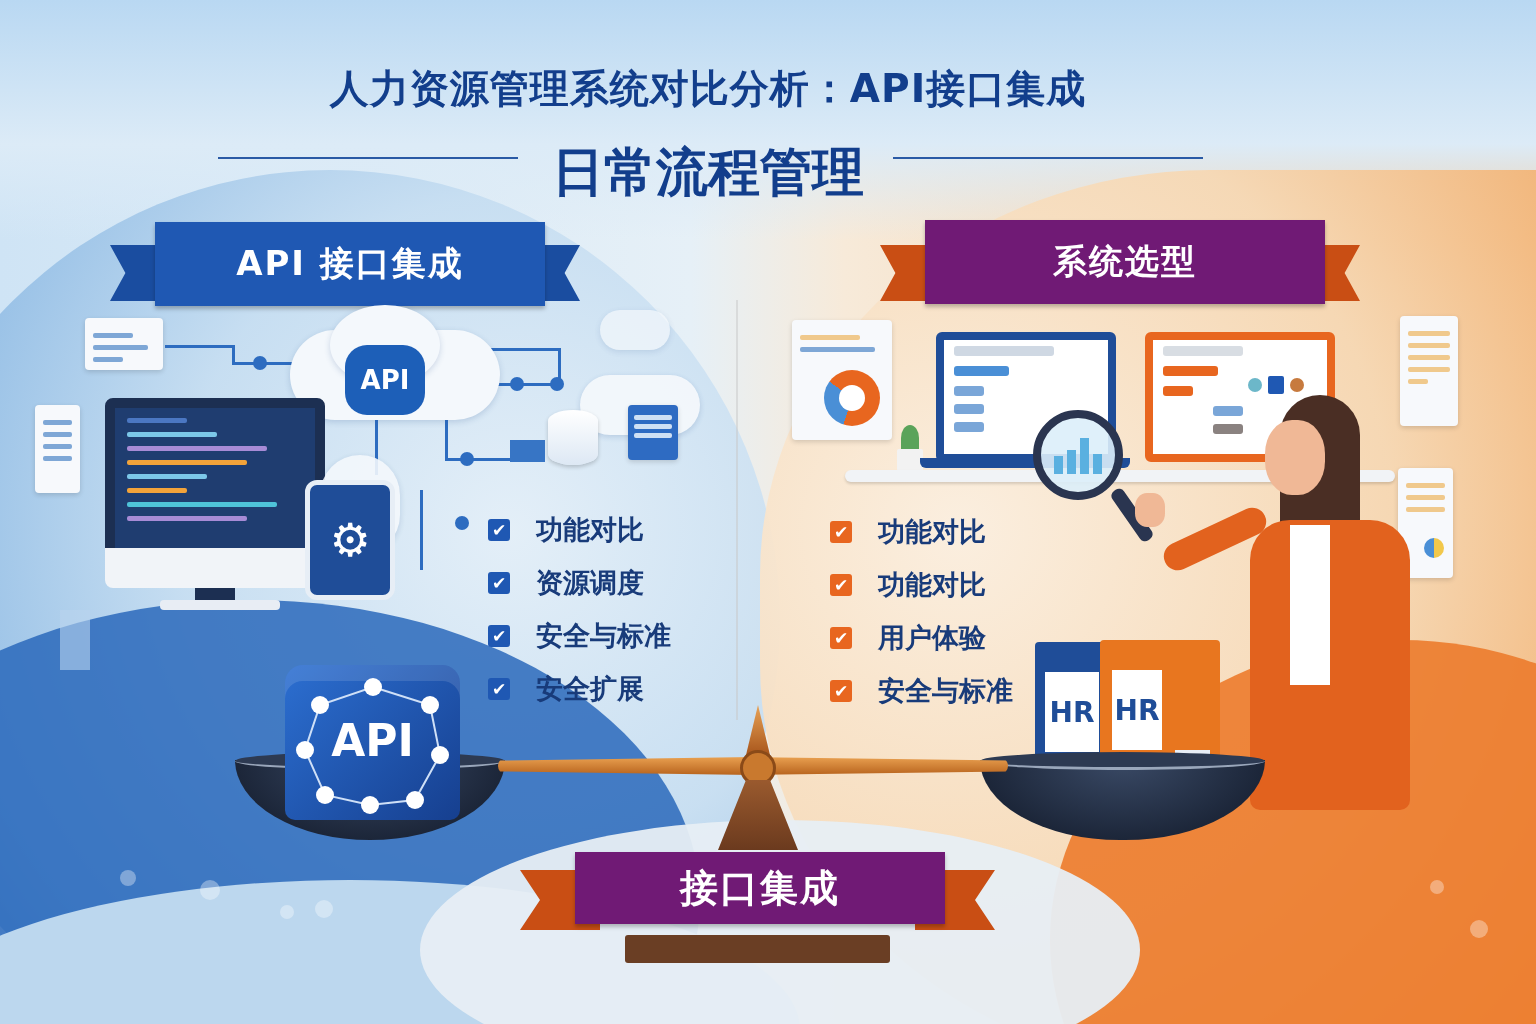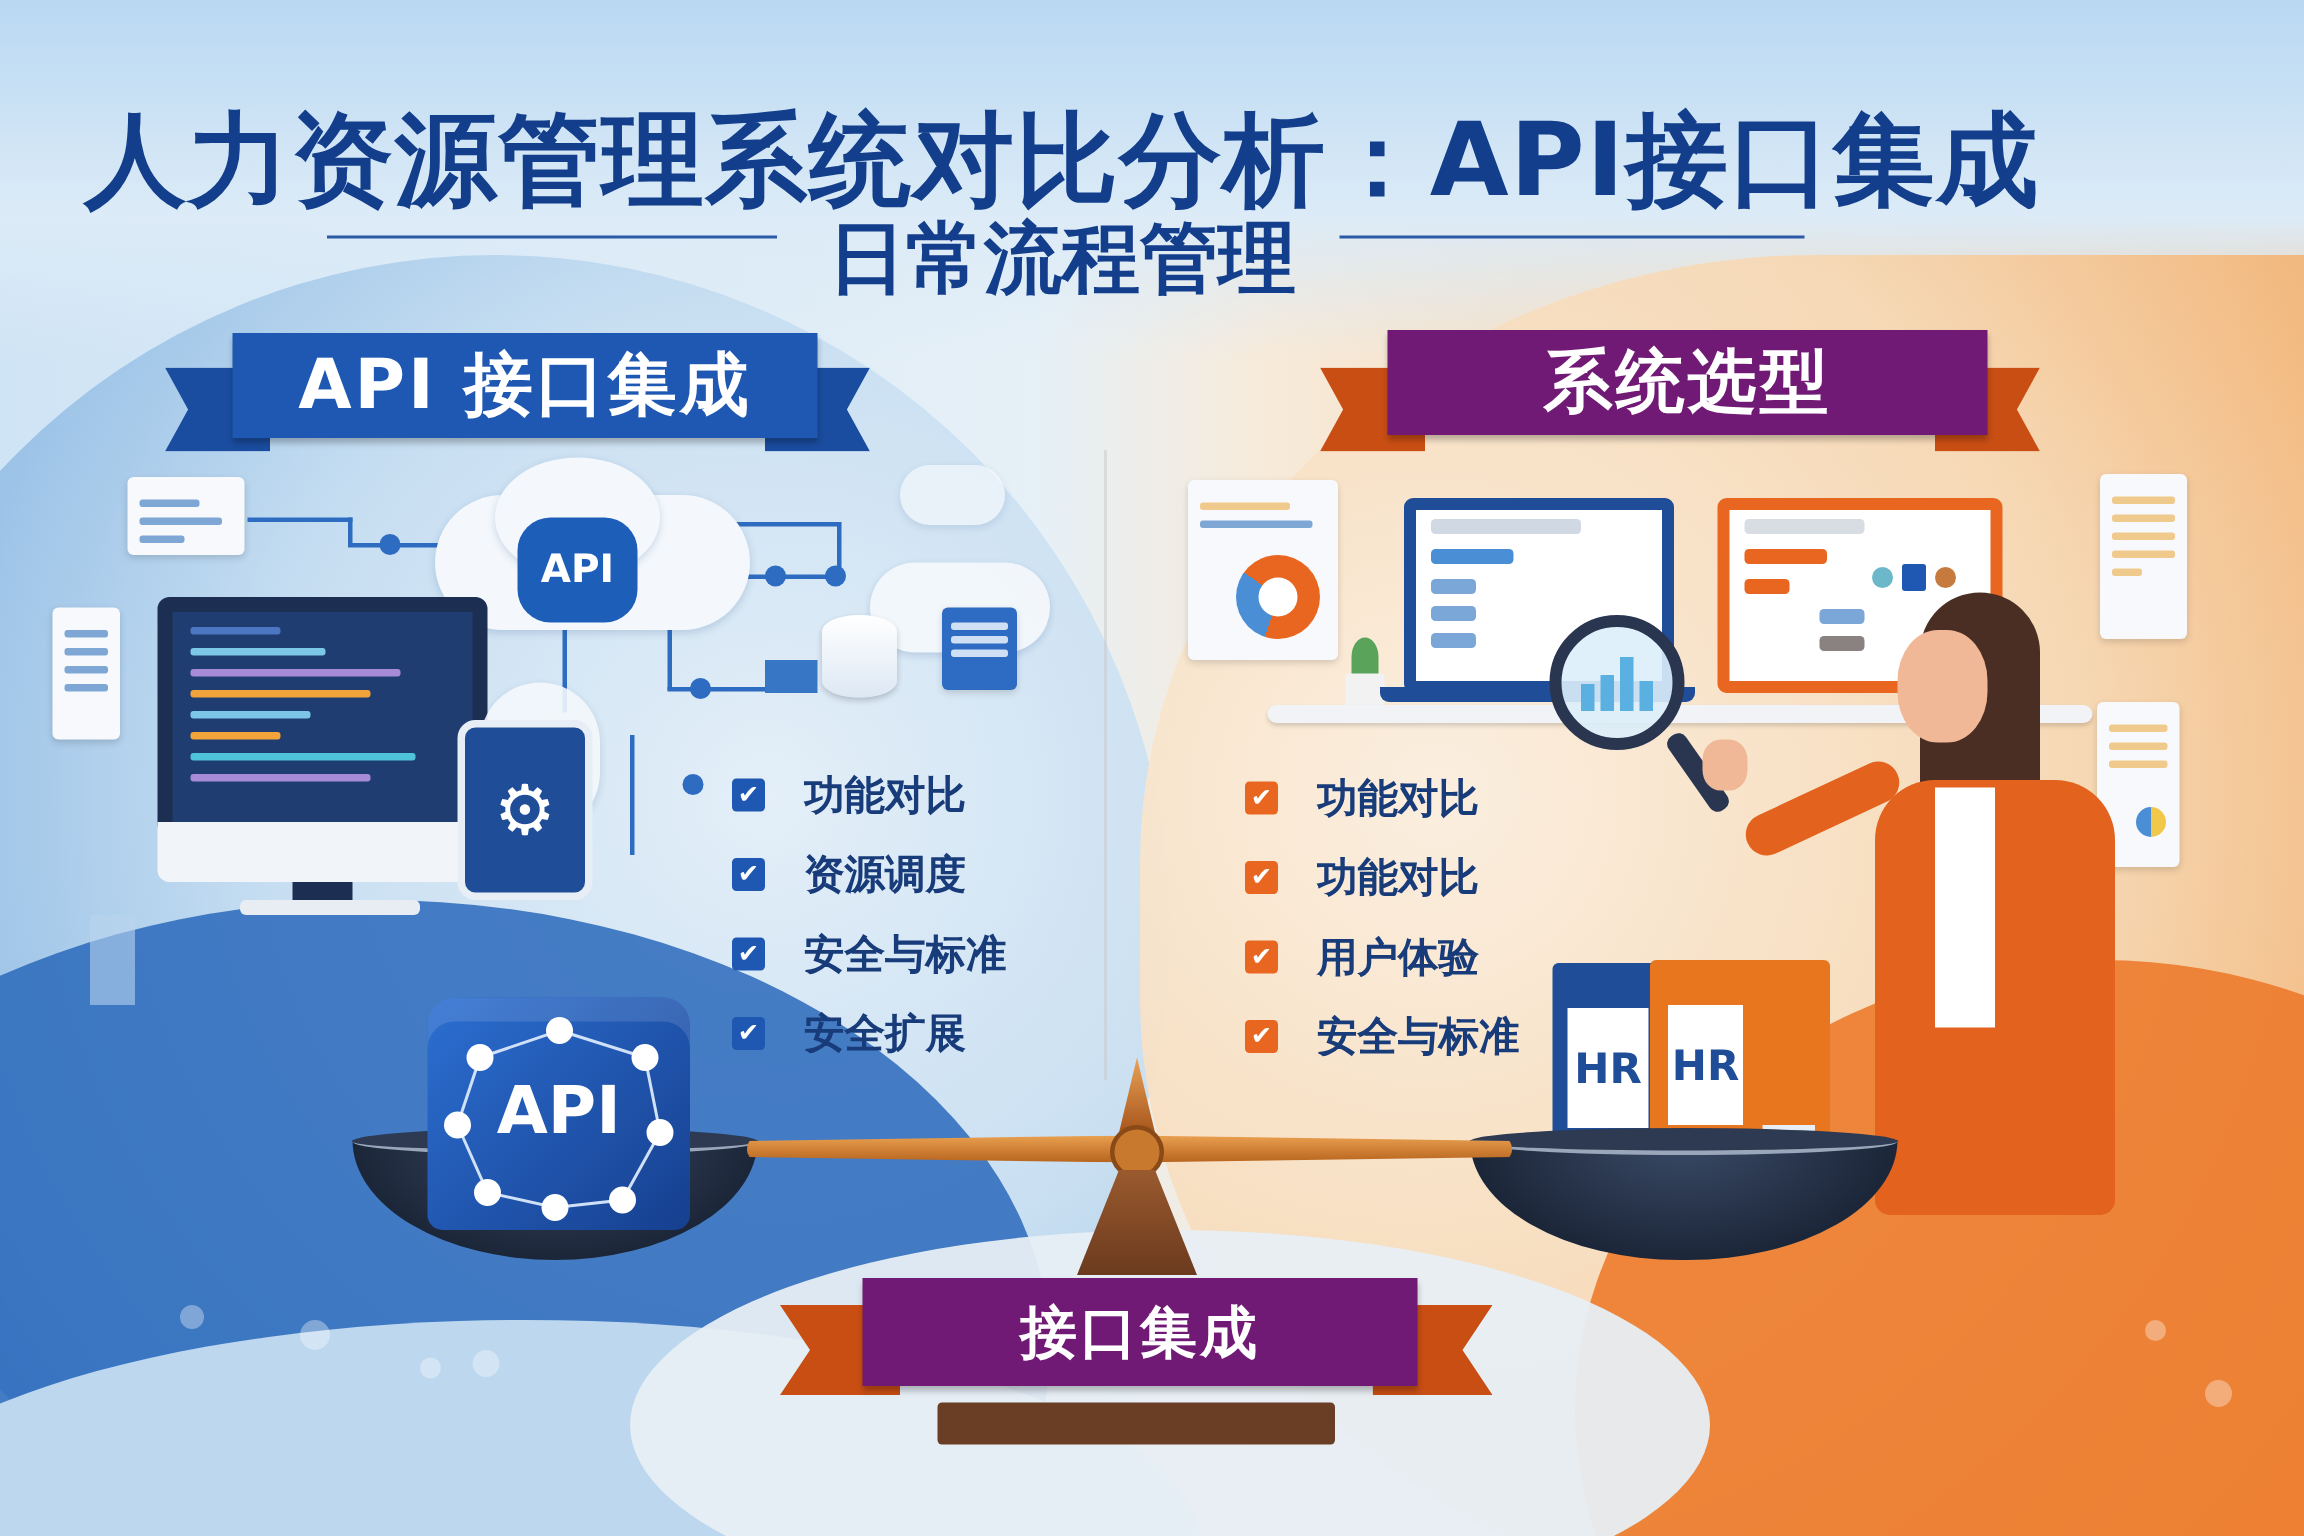--- a/index.html
+++ b/index.html
@@ -14,27 +14,27 @@
   .bg-left-wave2{left:-200px;top:600px;width:900px;height:600px;border-radius:50%;background:#2a69bb;opacity:.85}
   .bg-left-wave3{left:-100px;top:880px;width:900px;height:300px;border-radius:50%;background:#bcd7ee}
   .bg-right-wave{left:760px;top:170px;width:1000px;height:900px;border-radius:45% 0 0 45%;
     background:radial-gradient(circle at 20% 40%,#fbefe0 0%,#f6d8b4 45%,#f1a862 80%,#e8762a 100%);opacity:.95}
   .bg-right-wave2{left:1050px;top:640px;width:700px;height:600px;border-radius:50%;background:#ec7b2c;opacity:.9}
   .bg-bottom-mid{left:420px;top:820px;width:720px;height:260px;border-radius:50%;background:#e7eef4;opacity:.95}
   .divider{left:736px;top:300px;width:2px;height:420px;background:rgba(200,200,200,.5)}
   .dot{border-radius:50%;background:rgba(255,255,255,.35)}
 
   
-  .title1{left:0;top:62px;width:1536px;text-align:center;font-family:"DejaVu Sans",sans-serif;font-weight:bold;font-size:68px;color:#123e8c;letter-spacing:1px;padding-left:-120px}
+  .title1{left:0;top:62px;width:1536px;text-align:center;font-family:"DejaVu Sans",sans-serif;font-weight:bold;font-size:39px;color:#123e8c;letter-spacing:1px;padding-left:-120px}
   .title1 span{display:inline-block;transform:translateX(-60px)}
   .title2{left:0;top:138px;width:1536px;text-align:center;font-weight:bold;font-size:52px;color:#123e8c}
   .title2 span{display:inline-block;transform:translateX(-60px)}
   .rule{height:2px;background:#2a5aa5}
   
-  .ribbon{position:absolute;height:70px;display:flex;align-items:center;justify-content:center;color:#fff;font-weight:bold;font-size:46px;letter-spacing:2px;box-shadow:0 3px 4px rgba(0,0,0,.25)}
+  .ribbon{position:absolute;height:84px;display:flex;align-items:center;justify-content:center;color:#fff;font-weight:bold;font-size:34px;letter-spacing:2px;box-shadow:0 3px 4px rgba(0,0,0,.25)}
   .ribbon-tail{position:absolute;width:70px;height:56px}
   .rb-blue{background:#1f58b3}
   .rb-orange{background:#701a75}
   .tail-blue{background:#1a4da0}
   .tail-orange{background:#c94e14}
   
   .check-list{list-style:none}
   .check-item{display:flex;align-items:center;height:53px;font-size:27px;font-weight:bold;color:#183b7a}
   .cb{width:22px;height:22px;border-radius:3px;color:#fff;font-size:17px;display:flex;align-items:center;justify-content:center;margin-right:26px;font-weight:bold}
   .cb-blue{background:#1f58b3}

